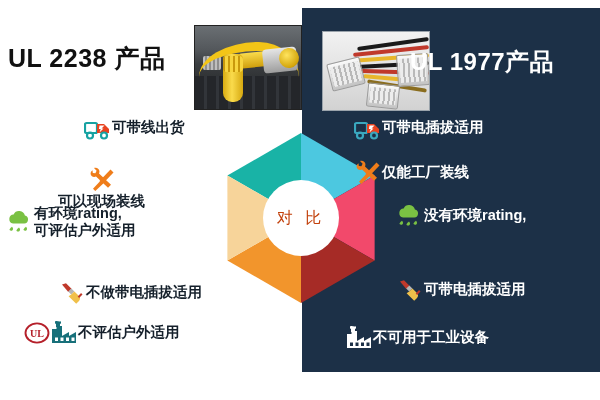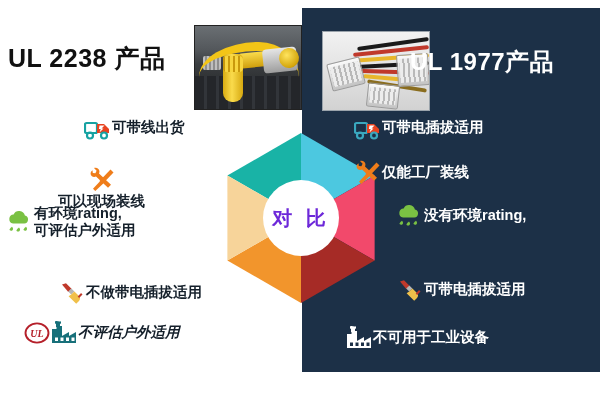--- a/index.html
+++ b/index.html
@@ -62,40 +62,40 @@
       background:repeating-linear-gradient(90deg,#ededed 0 3px,#b9b9b9 3px 5px);}
 
   
   .hex{position:absolute;left:216px;top:133px;width:170px;height:170px;}
   .hex svg{display:block;}
   .hex-center{
     position:absolute;left:47px;top:47px;width:76px;height:76px;border-radius:50%;
     background:#ffffff;display:flex;align-items:center;justify-content:center;
   }
   .hex-center span{
-    font-size:20px;font-weight:bold;color:#6d28d9;letter-spacing:4px;
+    font-size:16px;font-weight:normal;color:#c2410c;letter-spacing:4px;
     white-space:nowrap;
   }
 
   
   .row{position:absolute;display:flex;align-items:center;}
   .row.right-side{flex-direction:row;}
   .ico{width:28px;height:26px;flex:0 0 auto;position:relative;}
   .ico svg{display:block;width:28px;height:26px;}
   .txt{font-size:14.5px;font-weight:bold;line-height:1.18;white-space:nowrap;}
   .txt.l{color:#15202b;}
   .txt.r{color:#ffffff;}
   .ul-badge{width:26px;height:22px;position:relative;flex:0 0 auto;}
 
   
   #l0{left:84px;top:115px;}
   #l1{left:58px;top:167px;flex-direction:column;}
   #l2{left:6px;top:205px;align-items:center;}
   #l3{left:58px;top:280px;}
-  #l4{left:24px;top:320px;font-style:italic;}
+  #l4{left:24px;top:320px;}
 
   
   #r0{left:354px;top:115px;}
   #r1{left:354px;top:160px;}
   #r2{left:396px;top:203px;}
   #r3{left:396px;top:277px;}
   #r4{left:345px;top:325px;}
 </style>
 </head>
 <body>

